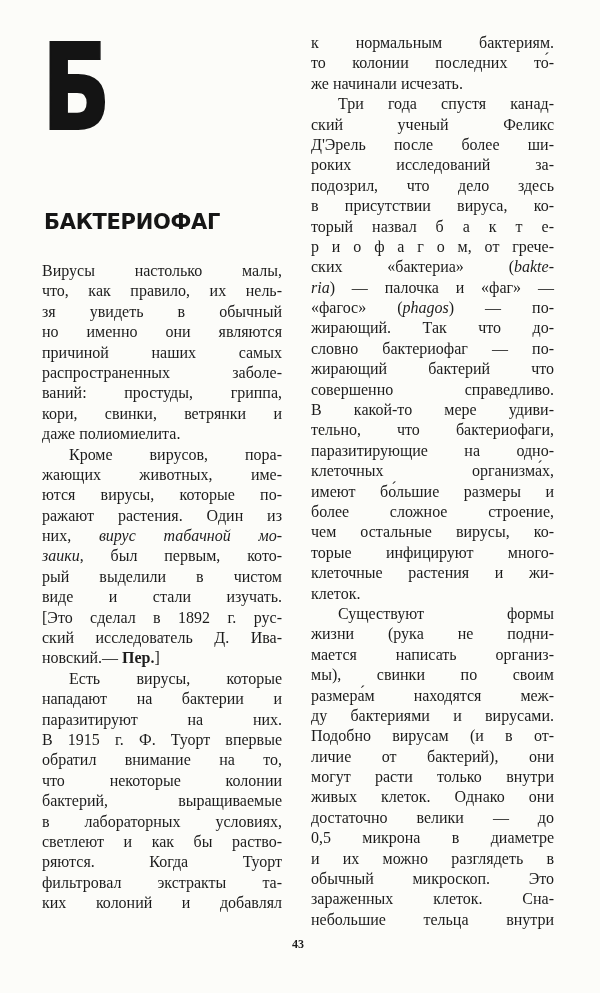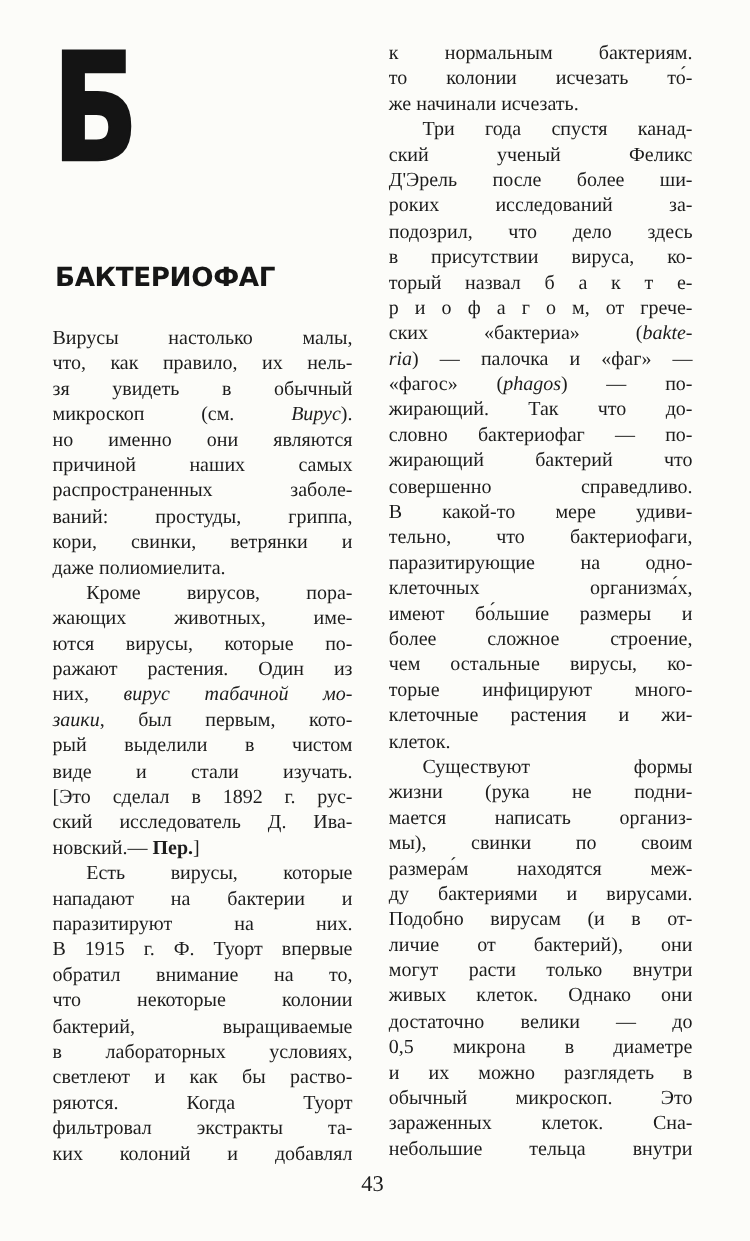--- a/index.html
+++ b/index.html
@@ -55,35 +55,34 @@
   .line.end    { text-align-last: left; }
   .line.indent { text-indent: 27px; }
   .italic { font-style: italic; }
   .bold   { font-weight: bold; }
   .pagenum {
     position: absolute;
     left: 42px;
     top: 937px;
     width: 512px;
     text-align: center;
-    font-weight: normal;
-    font-size: 18px;
+    font-weight: bold;
+    font-size: 12px;
   }
 </style>
 </head>
 <body>
 
 <div class="page" style="background: rgb(252, 252, 249); color: rgb(28, 28, 28);">
   <div class="dropcap">Б</div>
   <div class="heading">БАКТЕРИОФАГ</div>
   <div class="column col-left">
       <div class="line"><span>Вирусы настолько малы,</span></div>
       <div class="line"><span>что, как правило, их нель-</span></div>
       <div class="line"><span>зя увидеть в обычный</span></div>
-      <div class="line"><span>микроскоп (см. </span><span class="italic">Вирус</span><span>).</span></div>
       <div class="line"><span>но именно они являются</span></div>
       <div class="line"><span>причиной наших самых</span></div>
       <div class="line"><span>распространенных заболе-</span></div>
       <div class="line"><span>ваний: простуды, гриппа,</span></div>
       <div class="line"><span>кори, свинки, ветрянки и</span></div>
       <div class="line end"><span>даже полиомиелита.</span></div>
       <div class="line indent"><span>Кроме вирусов, пора-</span></div>
       <div class="line"><span>жающих животных, име-</span></div>
       <div class="line"><span>ются вирусы, которые по-</span></div>
       <div class="line"><span>ражают растения. Один из</span></div>
@@ -102,21 +101,21 @@
       <div class="line"><span>что некоторые колонии</span></div>
       <div class="line"><span>бактерий, выращиваемые</span></div>
       <div class="line"><span>в лабораторных условиях,</span></div>
       <div class="line"><span>светлеют и как бы раство-</span></div>
       <div class="line"><span>ряются. Когда Туорт</span></div>
       <div class="line"><span>фильтровал экстракты та-</span></div>
       <div class="line"><span>ких колоний и добавлял</span></div>
     </div>
   <div class="column col-right">
       <div class="line"><span>к нормальным бактериям.</span></div>
-      <div class="line"><span>то колонии исчезать то́-</span></div>
+      <div class="line"><span>то колонии последних то́-</span></div>
       <div class="line end"><span>же начинали исчезать.</span></div>
       <div class="line indent"><span>Три года спустя канад-</span></div>
       <div class="line"><span>ский ученый Феликс</span></div>
       <div class="line"><span>Д'Эрель после более ши-</span></div>
       <div class="line"><span>роких исследований за-</span></div>
       <div class="line"><span>подозрил, что дело здесь</span></div>
       <div class="line"><span>в присутствии вируса, ко-</span></div>
       <div class="line"><span>торый назвал б а к т е-</span></div>
       <div class="line"><span>р и о ф а г о м, от грече-</span></div>
       <div class="line"><span>ских «бактериа» (</span><span class="italic">bakte-</span></div>

